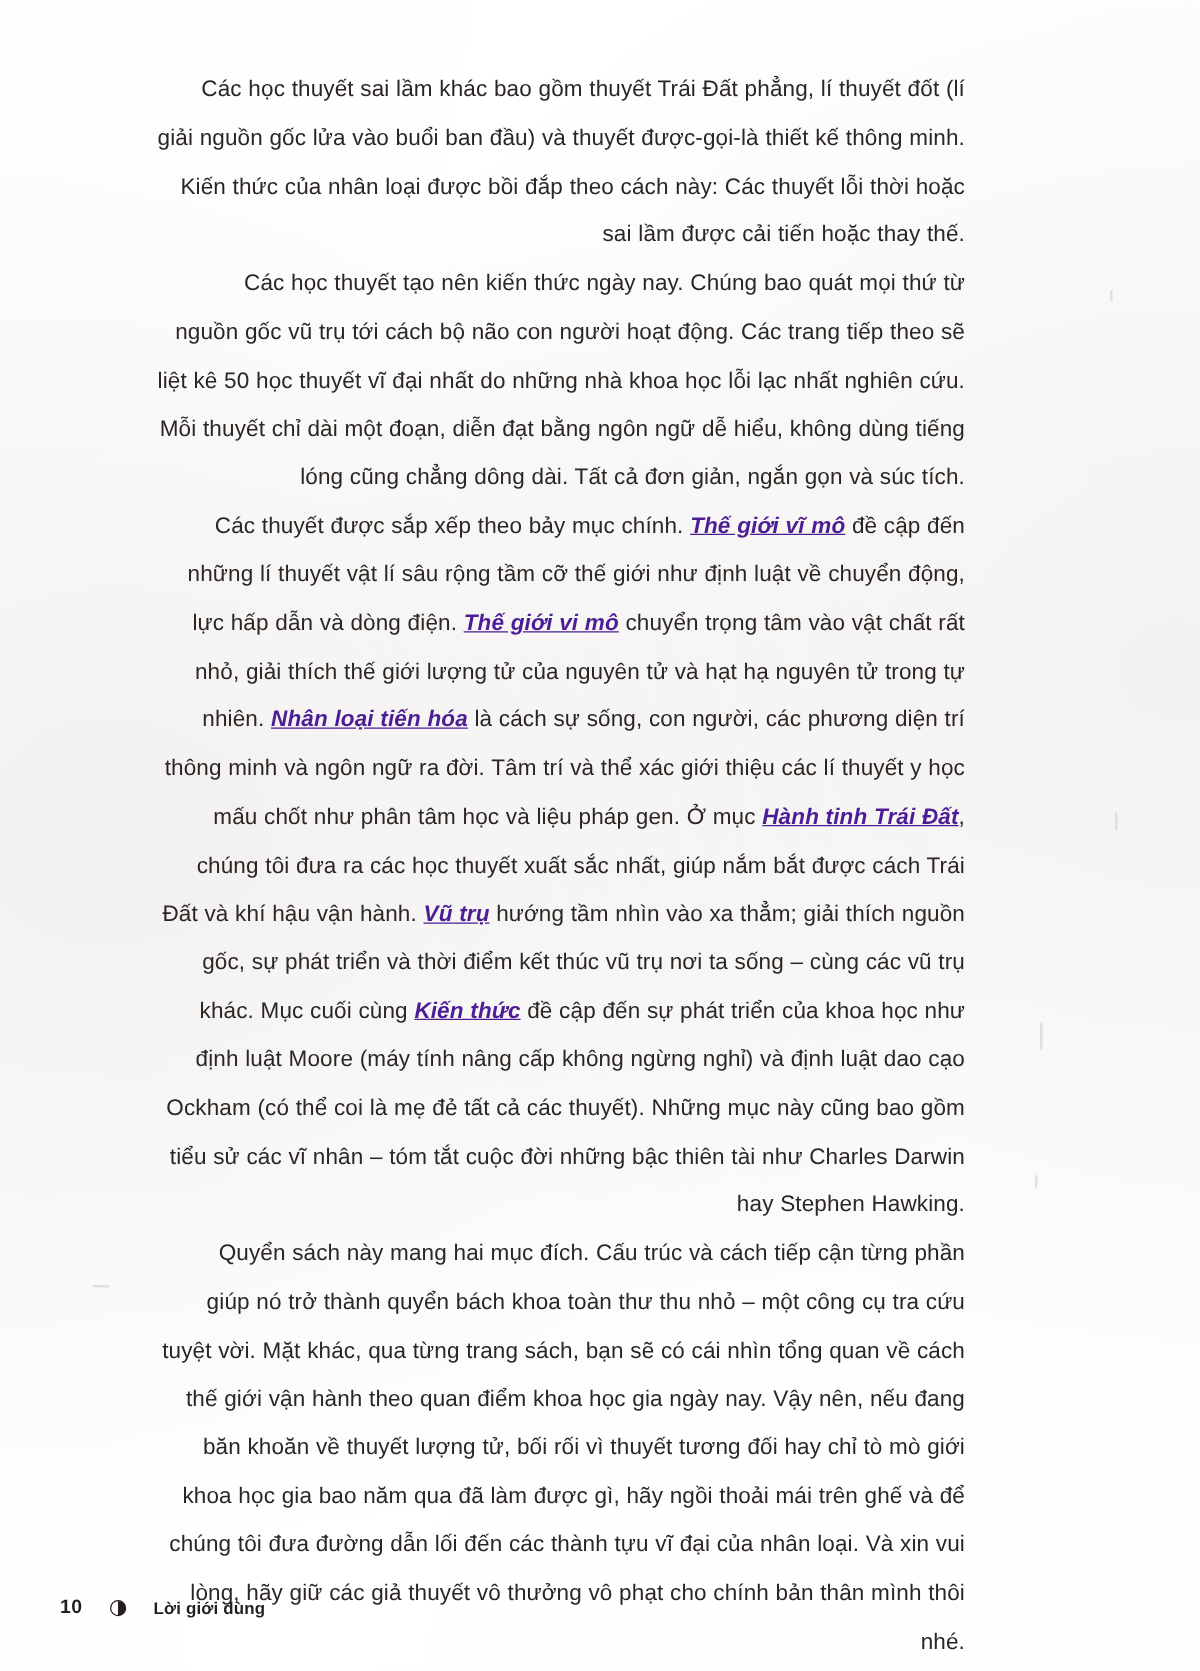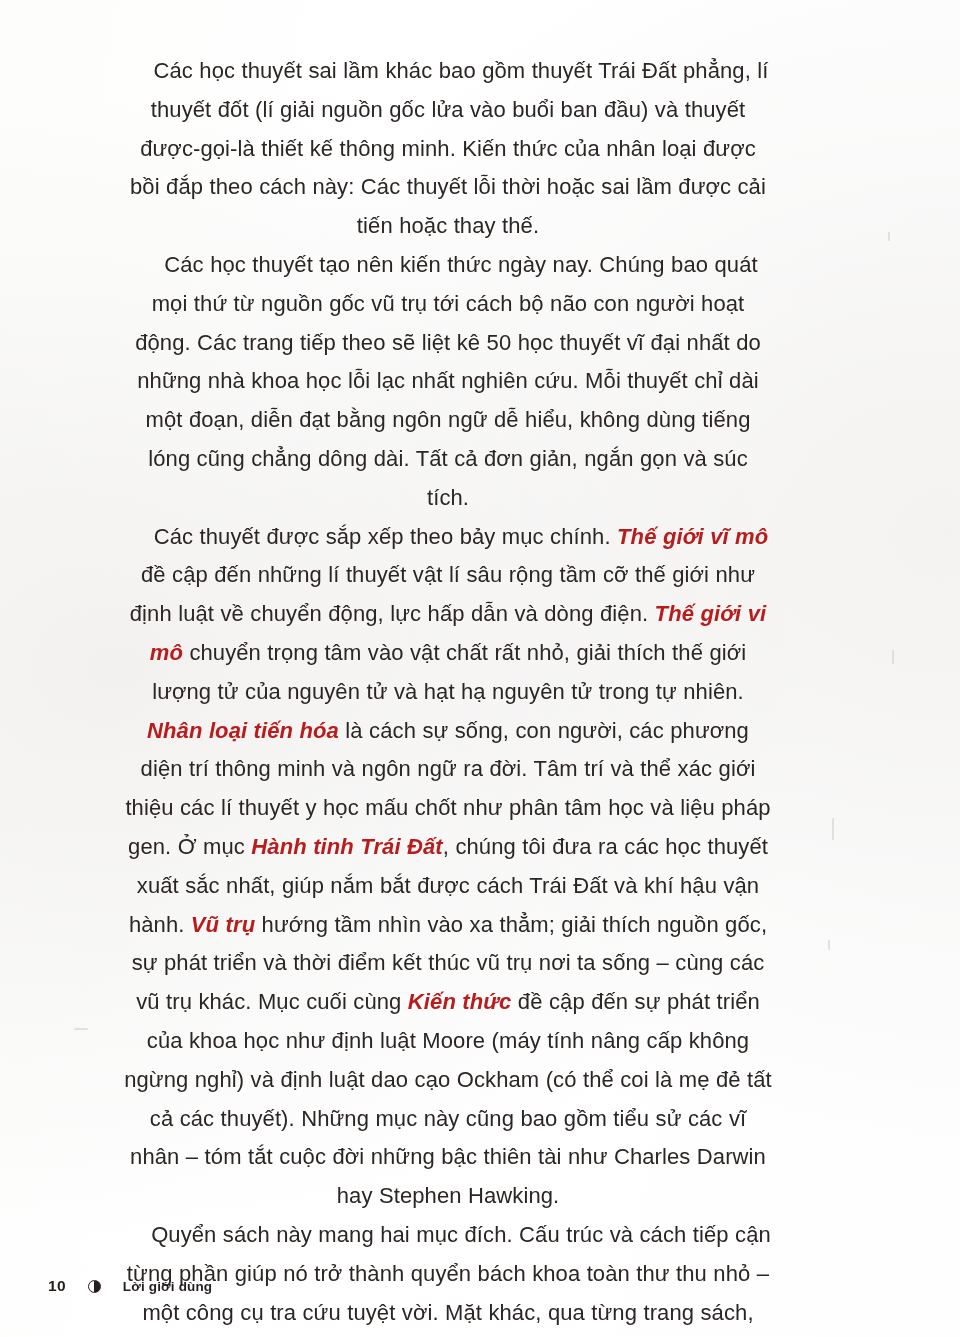--- a/index.html
+++ b/index.html
@@ -28,33 +28,34 @@
 
   .text-column {
     position: absolute;
     left: 124px;
     top: 52px;
     width: 648px;
   }
 
   p.body-par {
     margin: 0;
-    font-size: 22px;
+    font-size: 18px;
     line-height: 38.8px;
     letter-spacing: 0.1px;
     text-indent: 26px;
     color: #2b2624;
-    text-align: center;
+    text-align: right;
     word-spacing: 0.2px;
   }
 
   p.body-par b {
     font-weight: 700;
     font-style: italic;
-    color: #b91c1c;
+    color: #4c1d95;
+    text-decoration: underline;
   }
 
   .footer {
     position: absolute;
     left: 48px;
     bottom: 42px;
     display: flex;
     align-items: center;
     gap: 22px;
   }

